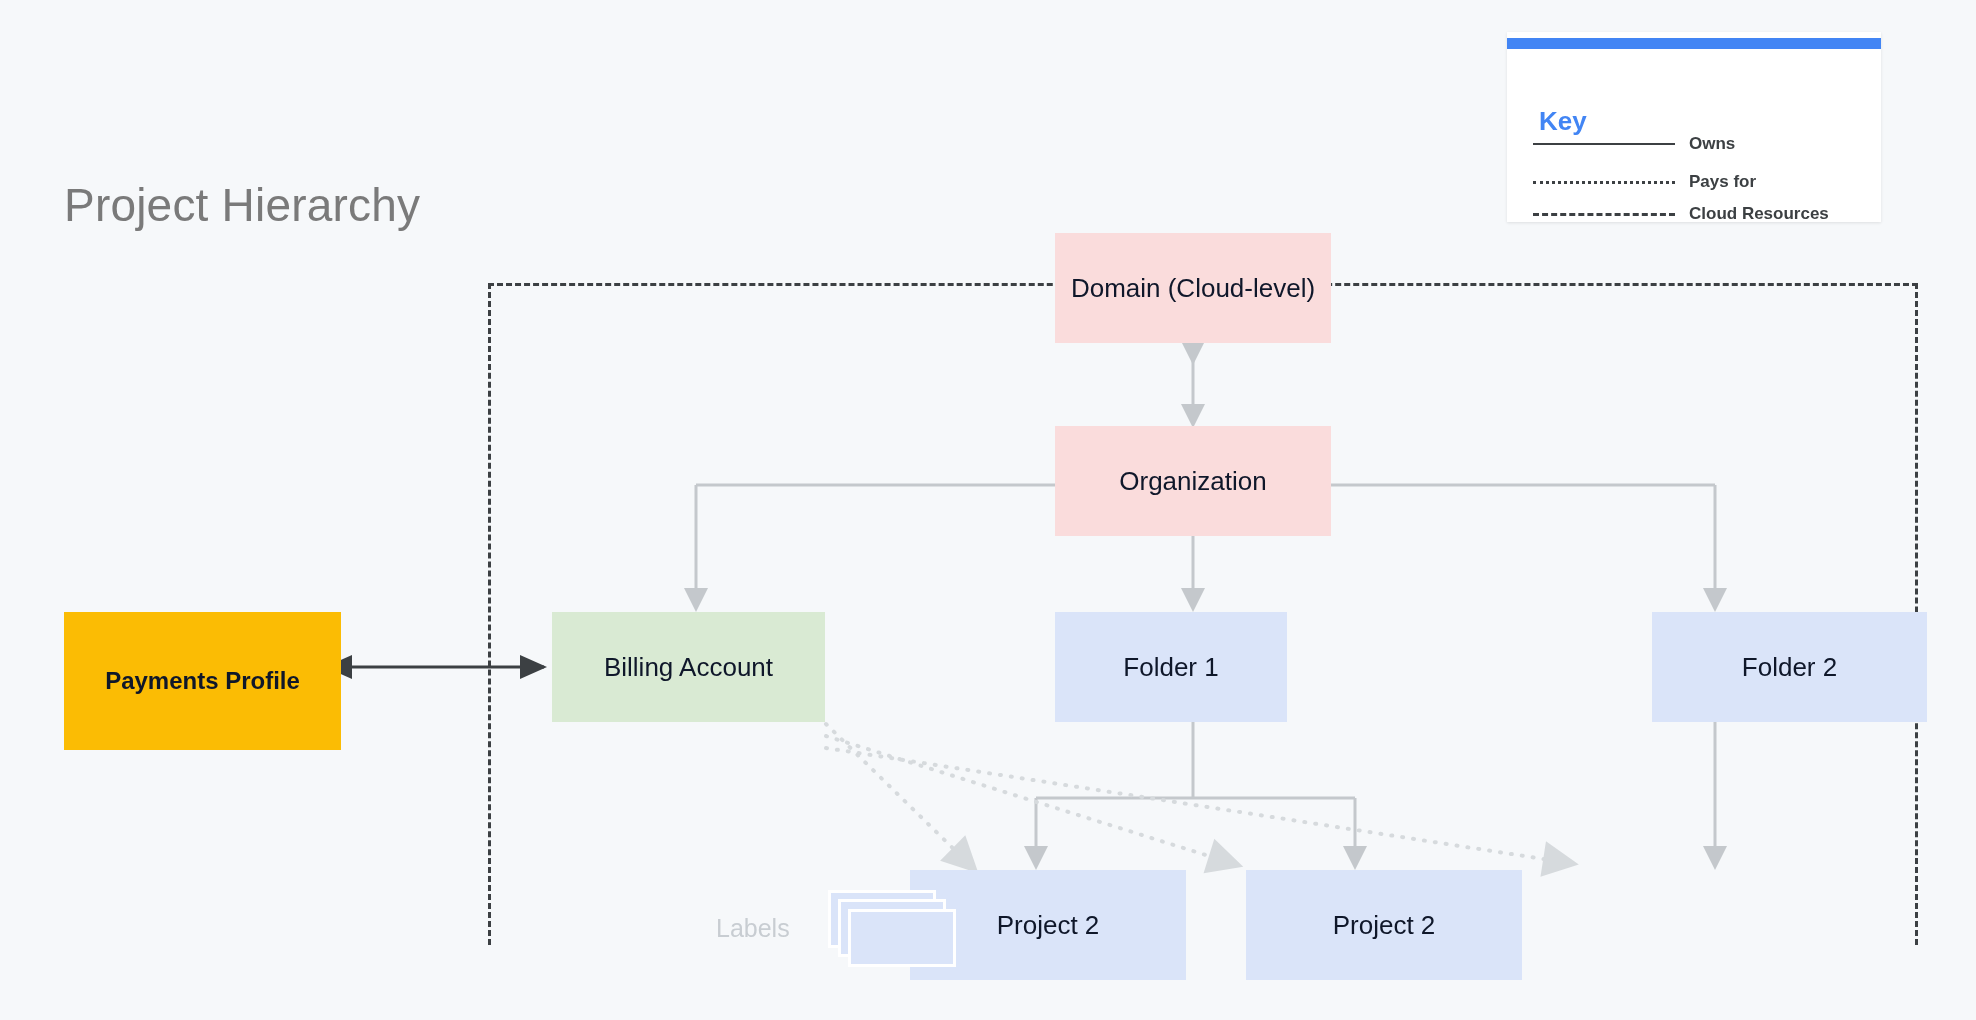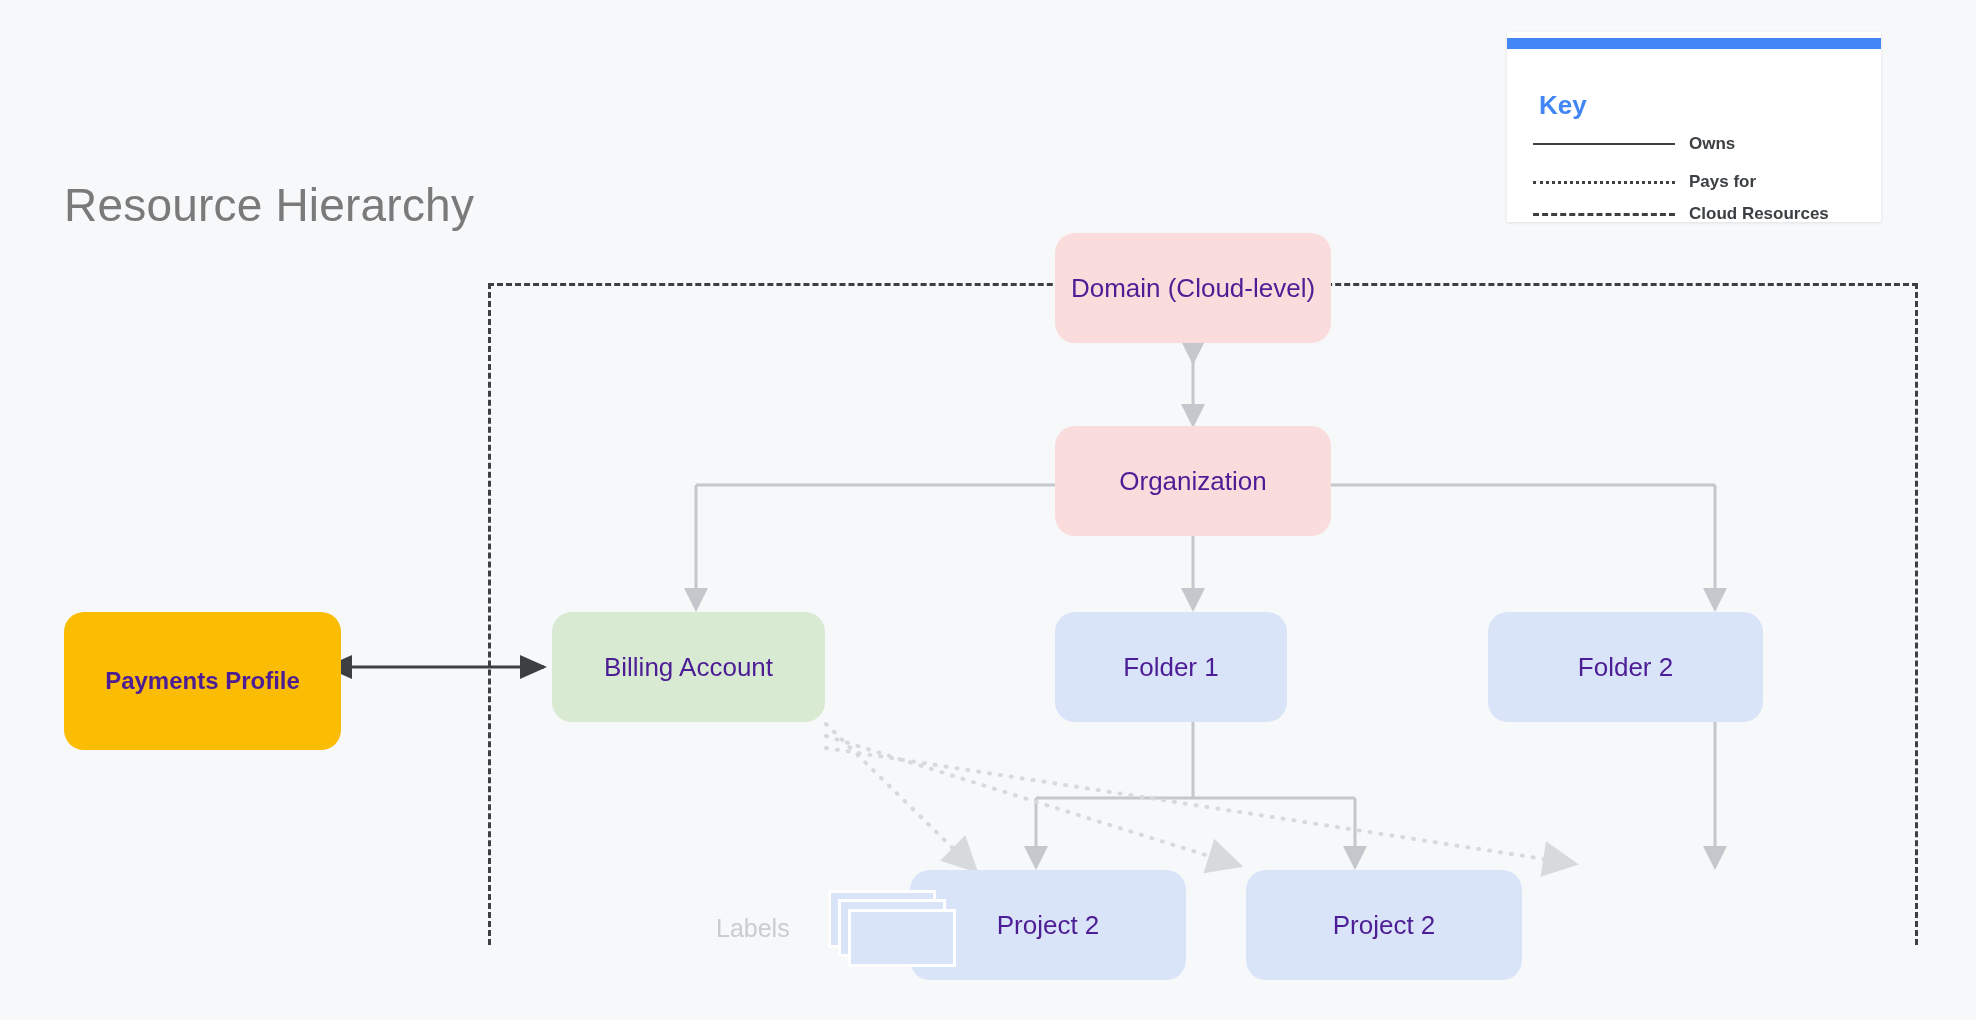--- a/index.html
+++ b/index.html
@@ -43,21 +43,21 @@
   #key-topbar {
     position: absolute;
     left: 0; top: 6px;
     width: 100%;
     height: 11px;
     background: #4285f4;
   }
   #key-title {
     position: absolute;
     left: 32px;
-    top: 60px;
+    top: 76px;
     font-size: 26px;
     font-weight: 700;
     color: #4285f4;
     line-height: 1;
   }
   .key-row {
     position: absolute;
     left: 26px;
     width: 330px;
     display: flex;
@@ -104,41 +104,40 @@
     border-bottom: none;
     box-sizing: border-box;
   }
 
   
   .node {
     position: absolute;
     display: flex;
     align-items: center;
     justify-content: center;
-    color: #4c1d95;
+    color: #0f172a;
     font-size: 26px;
     font-weight: 400;
     text-align: center;
     box-sizing: border-box;
-    border-radius: 20px;
   }
   .node.pink  { background: #fadcdc; }
   .node.green { background: #d9ead3; text-align: right; }
   .node.blue  { background: #dae4f9; }
   .node.amber {
     background: #fbbc04;
     font-weight: 700;
     font-size: 24px;
   }
 
   #node-domain       { left: 1055px; top: 233px; width: 276px; height: 110px; }
   #node-organization { left: 1055px; top: 426px; width: 276px; height: 110px; }
   #node-billing      { left: 552px;  top: 612px; width: 273px; height: 110px; }
   #node-folder1      { left: 1055px; top: 612px; width: 232px; height: 110px; }
-  #node-folder2      { left: 1488px; top: 612px; width: 275px; height: 110px; }
+  #node-folder2      { left: 1652px; top: 612px; width: 275px; height: 110px; }
   #node-project1     { left: 910px;  top: 870px; width: 276px; height: 110px; }
   #node-project2     { left: 1246px; top: 870px; width: 276px; height: 110px; }
   #node-project3     { left: 1580px; top: 870px; width: 275px; height: 110px; }
   #node-payments     { left: 64px;   top: 612px; width: 277px; height: 138px; }
 
   
   #labels-text {
     position: absolute;
     left: 716px;
     top: 914px;
@@ -171,21 +170,21 @@
     width: 1976px;
     height: 1020px;
     pointer-events: none;
   }
 </style>
 </head>
 <body>
 
 <div id="canvas">
 
-  <div id="page-title">Resource Hierarchy</div>
+  <div id="page-title">Project Hierarchy</div>
 
   <div id="key-card">
     <div id="key-topbar"></div>
     <div id="key-title">Key</div>
 
     <div class="key-row" id="key-row-0">
       <span class="key-sample solid"></span>
       <span class="key-label">Owns</span>
     </div>
 

